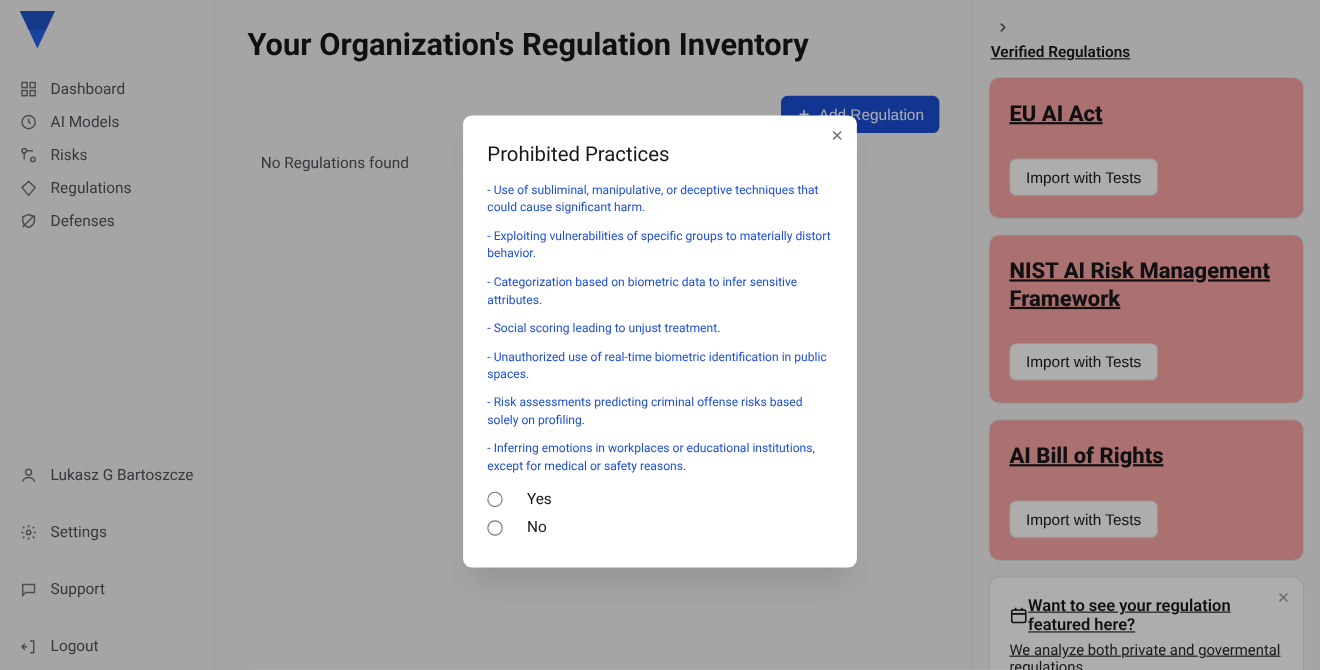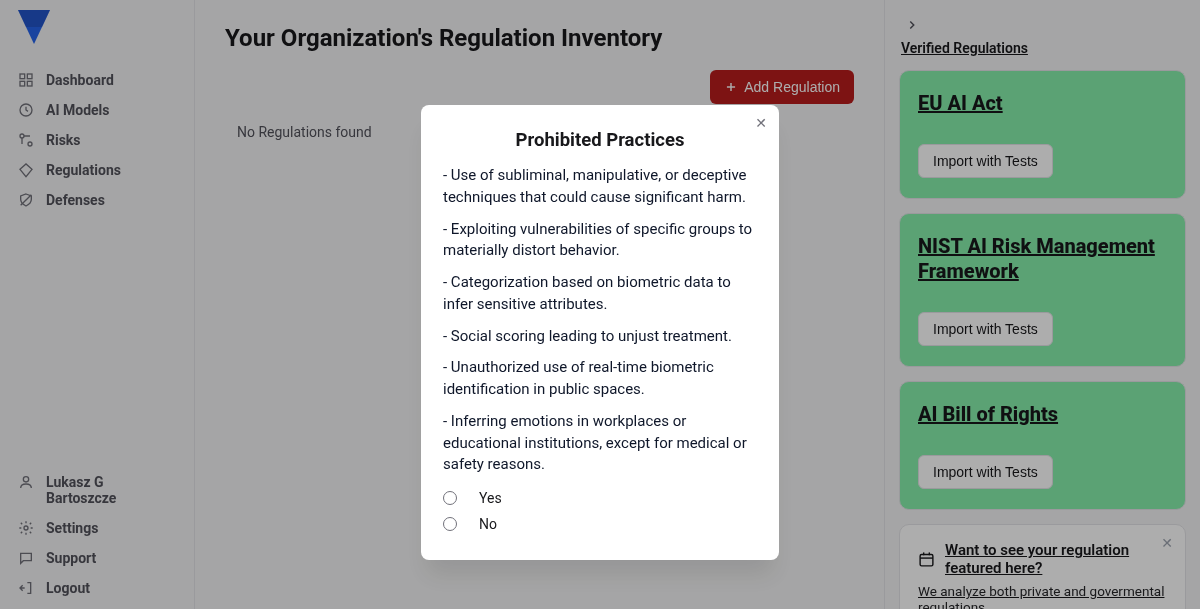--- a/index.html
+++ b/index.html
@@ -27,70 +27,69 @@
   .logo-wrap { padding: 0 18px 10px 18px; }
   .logo {
     width: 32px; height: 34px; display: inline-block;
   }
   .nav { flex: 1; padding: 8px 6px; }
   .nav-item {
     display: flex; align-items: flex-start; gap: 12px;
     padding: 7px 12px; border-radius: 6px;
     color: #52525b; cursor: pointer;
     font-size: 14px;
-    font-weight: bold;
   }
   .nav-item .icon { width: 16px; height: 16px; display:flex; align-items:center; justify-content:center; color:#71717a; }
   .bottom-nav { padding: 6px; }
-  .bottom-nav .nav-item { padding: 7px 12px; }
+  .bottom-nav .nav-item { padding: 7px 12px; margin-top: 22px; }
 
   
   .main {
     flex: 1;
     padding: 24px 30px;
     overflow: auto;
     min-width: 0;
   }
   .main h1 {
-    font-size: 24px; font-weight: 700; margin-bottom: 18px;
+    font-size: 28px; font-weight: 700; margin-bottom: 30px;
   }
   .toolbar { display:flex; justify-content:flex-end; margin-bottom: 20px; }
   .btn-primary {
-    background: #b91c1c; color: #fff; border: none;
+    background: #1d4ed8; color: #fff; border: none;
     padding: 9px 14px; border-radius: 6px; font-size: 14px;
     display:flex; align-items:center; gap:6px; cursor:pointer;
   }
   .empty-msg { color:#52525b; font-size:14px; padding-left:12px; }
 
   
   .right-panel {
     width: 316px;
     background: #f4f4f5;
     border-left: 1px solid #e4e4e7;
     padding: 18px 14px;
     overflow: auto;
     text-decoration: underline;
   }
   .right-toggle { color:#52525b; padding: 0 2px 8px 6px; cursor:pointer; }
   .right-heading { font-weight:600; font-size:14px; margin-bottom:14px; padding-left:2px;}
   .reg-card {
-    background:#86efac; border:1px solid #e4e4e7; border-radius:10px;
+    background:#fca5a5; border:1px solid #e4e4e7; border-radius:10px;
     padding: 20px 18px 20px 18px; margin-bottom: 14px;
     position: relative;
   }
   .reg-card h2 { font-size:20px; font-weight:800; line-height:1.25; margin-bottom: 28px;}
   .btn-outline {
     background:#fff; border:1px solid #e4e4e7; border-radius:6px;
     padding: 8px 14px; font-size:14px; cursor:pointer; color:#18181b;
   }
   .promo-card {
     background:#fff; border:1px solid #e4e4e7; border-radius:10px;
     padding: 16px 18px 18px 18px; margin-top: 8px; position:relative;
   }
-  .promo-title-row { display:flex; align-items:center; gap:10px; font-weight:600; font-size:15px; margin-bottom:6px; }
+  .promo-title-row { display:flex; align-items:center; font-weight:600; font-size:15px; margin-bottom:6px; }
   .promo-text { font-size:13.5px; color:#27272a; margin-bottom:14px;}
   .promo-close { position:absolute; top:10px; right:12px; color:#9ca3af; cursor:pointer; font-size:14px; }
 
   
   .overlay {
     position:absolute; inset:0;
     background: rgba(0,0,0,0.32);
     display:flex; align-items:flex-start; justify-content:center;
     z-index: 50;
   }
@@ -100,23 +99,23 @@
     background:#fff; border-radius:8px;
     box-shadow: 0 20px 25px -5px rgba(0,0,0,.1);
     position:relative;
     padding: 24px 22px 16px 22px;
   }
   .modal-close {
     position:absolute; top:10px; right:12px;
     background:none; border:none; color:#71717a; cursor:pointer;
     font-size:14px;
   }
-  .modal h3 { text-align:center; font-size:18.5px; font-weight:700; margin-bottom:14px;}
+  .modal h3 { font-size:18.5px; font-weight:400; margin-bottom:14px;}
   .modal-question { font-size:14.5px; font-weight:600; margin-bottom:12px;}
-  .modal-list { font-size:15px; color:#0f172a; }
+  .modal-list { font-size:11px; color:#1d4ed8; }
   .modal-list p { margin-bottom:10px; line-height:1.45; }
   .radio-group { margin-top:14px; margin-bottom: 12px;}
   .radio-item { display:flex; align-items:center; gap:22px; margin-bottom:10px; cursor:pointer;}
   .radio-circle {
     width:14px; height:14px; border:1.5px solid #71717a; border-radius:50%; background:#fff;
   }
   .radio-item span { font-size:14px; }
 
   svg { display:block; }
 </style>
@@ -286,20 +285,21 @@
 <div class="overlay">
   <div class="modal">
     <button class="modal-close">✕</button>
     <h3>Prohibited Practices</h3>
     <div class="modal-list">
       <p>- Use of subliminal, manipulative, or deceptive techniques that could cause significant harm.</p>
       <p>- Exploiting vulnerabilities of specific groups to materially distort behavior.</p>
       <p>- Categorization based on biometric data to infer sensitive attributes.</p>
       <p>- Social scoring leading to unjust treatment.</p>
       <p>- Unauthorized use of real-time biometric identification in public spaces.</p>
+      <p>- Risk assessments predicting criminal offense risks based solely on profiling.</p>
       <p>- Inferring emotions in workplaces or educational institutions, except for medical or safety reasons.</p>
     </div>
     <div class="radio-group">
       <label class="radio-item">
         <span class="radio-circle"></span>
         <span>Yes</span>
       </label>
       <label class="radio-item">
         <span class="radio-circle"></span>
         <span>No</span>

